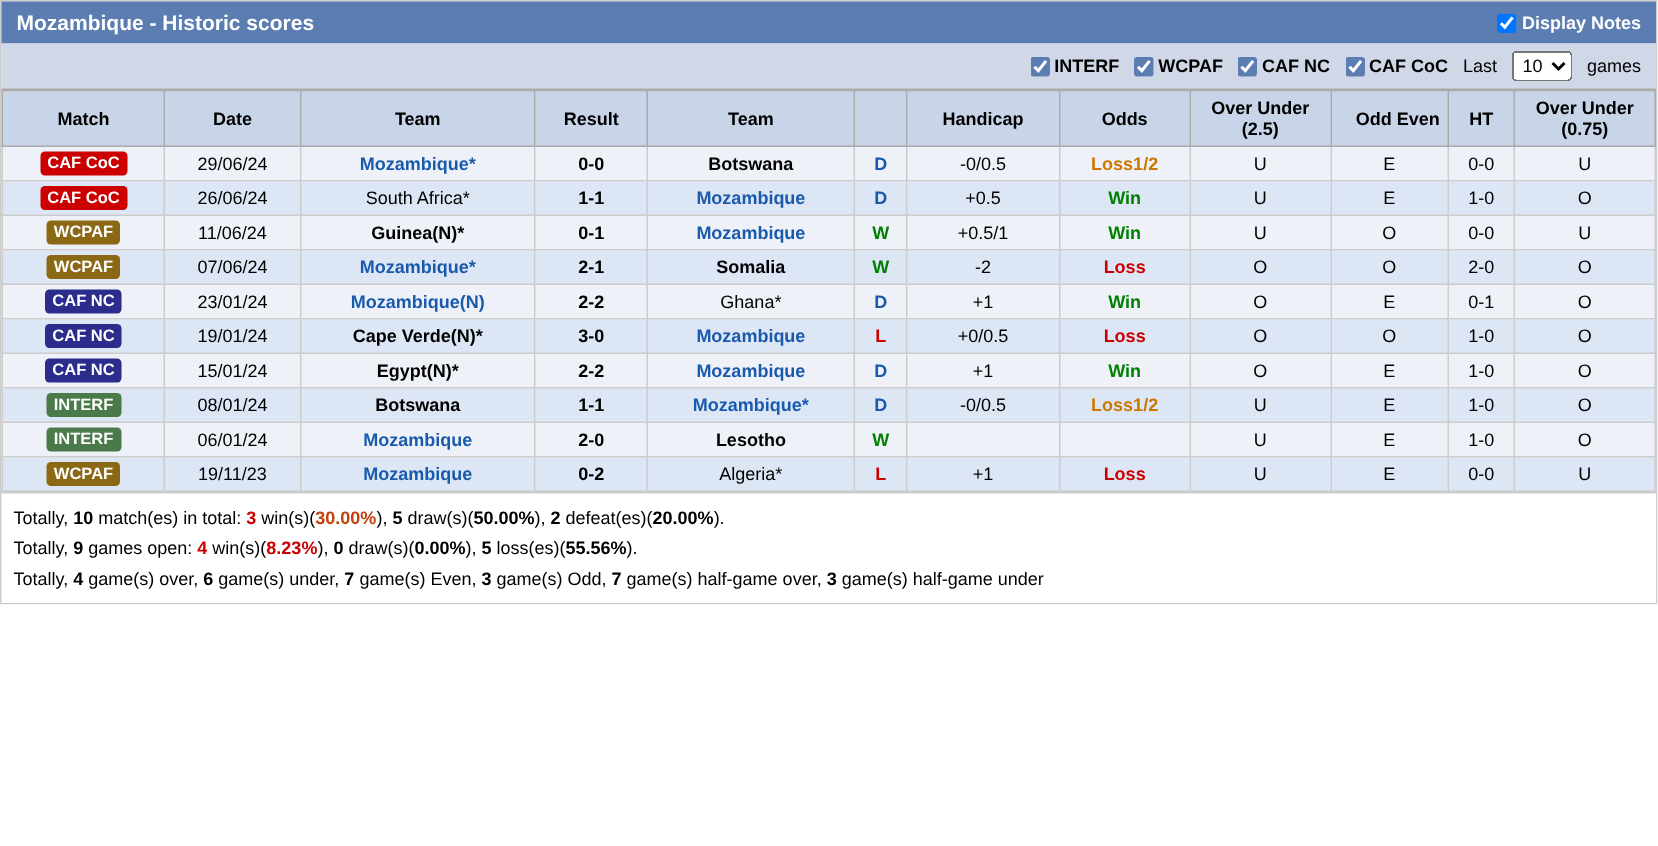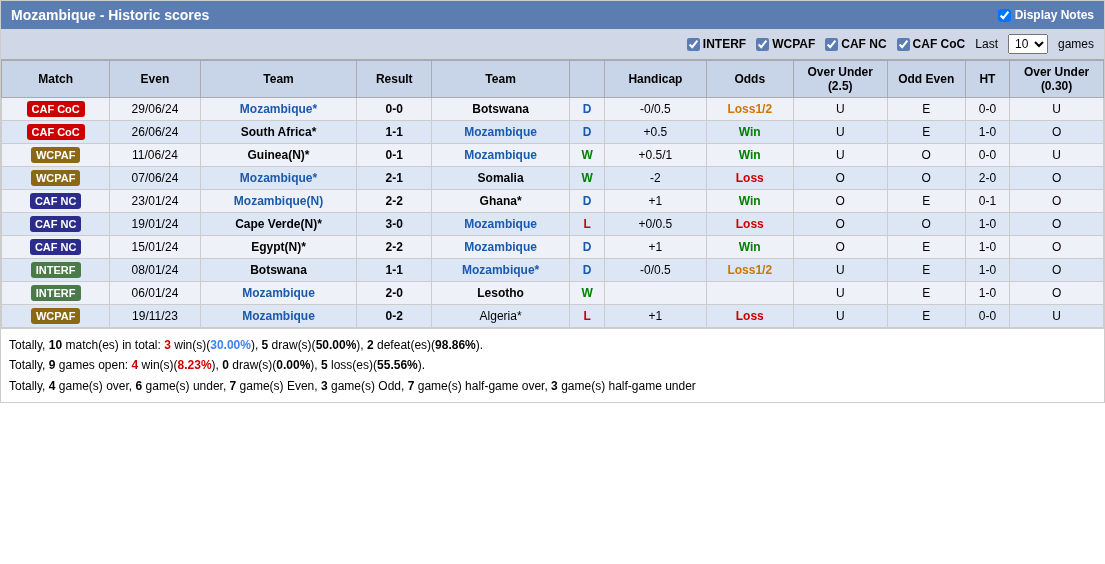--- a/index.html
+++ b/index.html
@@ -134,52 +134,52 @@
       <option>20</option>
       <option>30</option>
     </select>
     <span>games</span>
   </div>
 
   <table>
     <thead>
       <tr>
         <th rowspan="2">Match</th>
-        <th rowspan="2">Even</th>
+        <th rowspan="2">Date</th>
         <th rowspan="2">Team</th>
         <th rowspan="2">Result</th>
         <th rowspan="2">Team</th>
         <th rowspan="2"></th>
         <th rowspan="2">Handicap</th>
         <th rowspan="2">Odds</th>
         <th rowspan="2" style="max-width:60px;">Over Under (2.5)</th>
-        <th rowspan="2" style="max-width:50px;">Odd Even</th>
+        <th rowspan="2" style="max-width:50px;text-align:right;">Odd Even</th>
         <th rowspan="2">HT</th>
-        <th rowspan="2" style="max-width:60px;">Over Under (0.30)</th>
+        <th rowspan="2" style="max-width:60px;">Over Under (0.75)</th>
       </tr>
     </thead>
     <tbody id="table-body">
     <tr>
           <td><span class="badge badge- badge-coc">CAF CoC</span></td>
           <td>29/06/24</td>
           <td style="color: rgb(26, 90, 172); font-weight: bold;">Mozambique*</td>
           <td style="font-weight: bold;">0-0</td>
           <td style="font-weight: bold;">Botswana</td>
           <td style="font-weight: bold; color: rgb(26, 90, 172);">D</td>
           <td>-0/0.5</td>
           <td style="color: rgb(204, 119, 0); font-weight: bold;">Loss1/2</td>
           <td>U</td>
           <td>E</td>
           <td>0-0</td>
           <td>U</td>
         </tr>
         <tr>
           <td><span class="badge badge- badge-coc">CAF CoC</span></td>
           <td>26/06/24</td>
-          <td style="font-weight: bold;">South Africa*</td>
+          <td style="font-weight: normal;">South Africa*</td>
           <td style="font-weight: bold;">1-1</td>
           <td style="color: rgb(26, 90, 172); font-weight: bold;">Mozambique</td>
           <td style="font-weight: bold; color: rgb(26, 90, 172);">D</td>
           <td>+0.5</td>
           <td style="color: rgb(0, 128, 0); font-weight: bold;">Win</td>
           <td>U</td>
           <td>E</td>
           <td>1-0</td>
           <td>O</td>
         </tr>
@@ -209,21 +209,21 @@
           <td>O</td>
           <td>O</td>
           <td>2-0</td>
           <td>O</td>
         </tr>
         <tr>
           <td><span class="badge badge- badge-cafnc">CAF NC</span></td>
           <td>23/01/24</td>
           <td style="color: rgb(26, 90, 172); font-weight: bold;">Mozambique(N)</td>
           <td style="font-weight: bold;">2-2</td>
-          <td style="font-weight: bold;">Ghana*</td>
+          <td style="font-weight: normal;">Ghana*</td>
           <td style="font-weight: bold; color: rgb(26, 90, 172);">D</td>
           <td>+1</td>
           <td style="color: rgb(0, 128, 0); font-weight: bold;">Win</td>
           <td>O</td>
           <td>E</td>
           <td>0-1</td>
           <td>O</td>
         </tr>
         <tr>
           <td><span class="badge badge- badge-cafnc">CAF NC</span></td>
@@ -292,17 +292,17 @@
           <td style="color: rgb(204, 0, 0); font-weight: bold;">Loss</td>
           <td>U</td>
           <td>E</td>
           <td>0-0</td>
           <td>U</td>
         </tr>
       </tbody>
   </table>
 
   <div class="footer-stats">
-    <div id="footer-line1">Totally, <strong>10</strong> match(es) in total: <strong style="color:#cc0000">3</strong> win(s)(<strong style="color:#3b82f6">30.00%</strong>), <strong>5</strong> draw(s)(<strong>50.00%</strong>), <strong>2</strong> defeat(es)(<strong>98.86%</strong>).</div>
+    <div id="footer-line1">Totally, <strong>10</strong> match(es) in total: <strong style="color:#cc0000">3</strong> win(s)(<strong style="color:#c2410c">30.00%</strong>), <strong>5</strong> draw(s)(<strong>50.00%</strong>), <strong>2</strong> defeat(es)(<strong>20.00%</strong>).</div>
     <div id="footer-line2">Totally, <strong>9</strong> games open: <strong style="color:#cc0000">4</strong> win(s)(<strong style="color:#cc0000">8.23%</strong>), <strong>0</strong> draw(s)(<strong>0.00%</strong>), <strong>5</strong> loss(es)(<strong>55.56%</strong>).</div>
     <div id="footer-line3">Totally, <strong>4</strong> game(s) over, <strong>6</strong> game(s) under, <strong>7</strong> game(s) Even, <strong>3</strong> game(s) Odd, <strong>7</strong> game(s) half-game over, <strong>3</strong> game(s) half-game under</div>
   </div>
 </div>
 
 </body></html>

